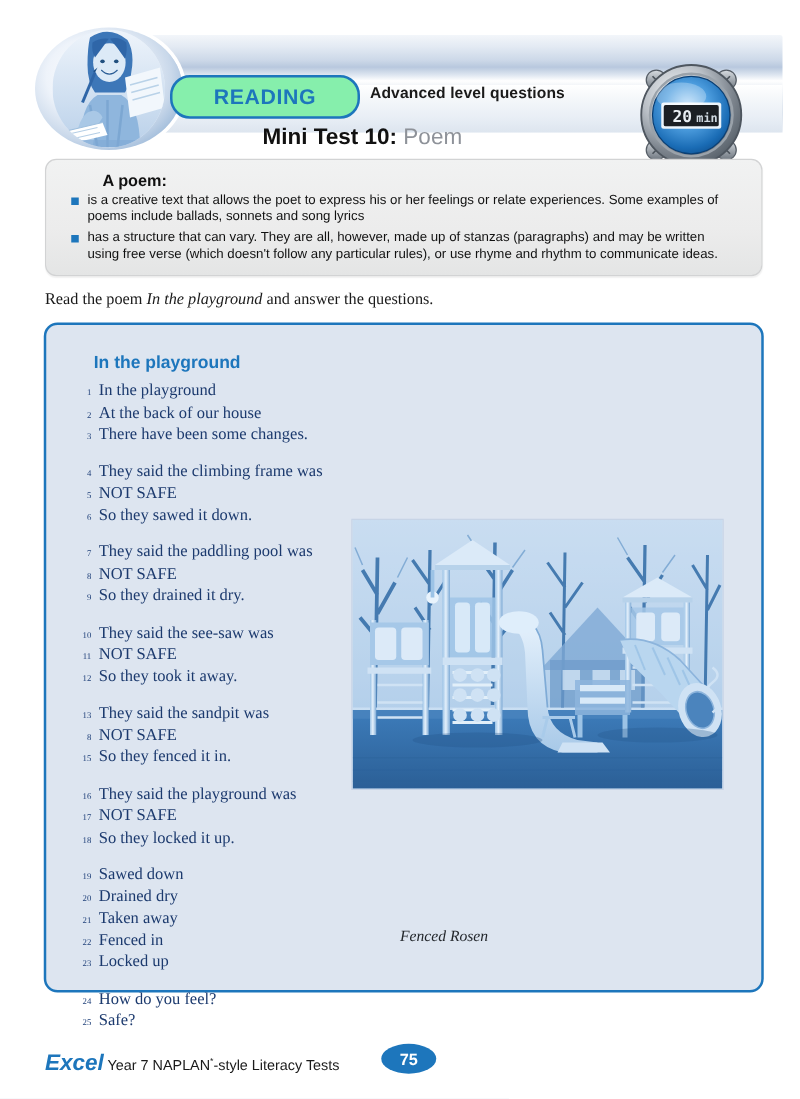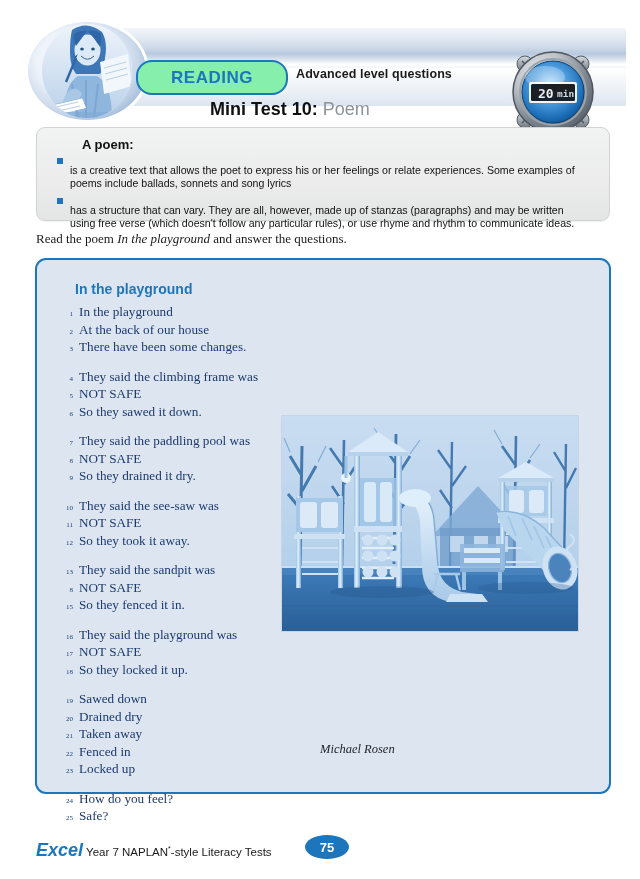--- a/index.html
+++ b/index.html
@@ -87,21 +87,21 @@
   }
   .ib-title{
     position:absolute;left:20px;top:9px;
     font-size:13px;font-weight:bold;color:#111;margin-left:25px;
   }
   .ib-list{position:absolute;left:20px;top:26px;width:534px;}
   .ib-item{display:flex;margin-bottom:3px;}
   .ib-bullet{
     width:6px;height:6px;background:#1d76bc;margin-top:4px;margin-right:7px;flex:0 0 auto;
   }
-  .ib-text{font-size:10.6px;line-height:13.4px;color:#111;margin-top:10px;}
+  .ib-text{font-size:10.6px;line-height:13.4px;color:#111;}
 
   
   .instruction{
     position:absolute;left:36px;top:231px;
     font-family:"Liberation Serif",serif;font-size:13px;color:#1a1a1a;
   }
   .instruction i{font-style:italic;}
 
   
   .poembox{
@@ -399,21 +399,21 @@
           <span class="pnum">24</span>
           <span class="ptext">How do you feel?</span>
         </div>
         <div class="pline">
           <span class="pnum">25</span>
           <span class="ptext">Safe?</span>
         </div>
       </div>
     </div>
 
-  <div class="author">Michael Rosen</div>
+  <div class="author">Fenced Rosen</div>
 
   <div class="photo">
     <svg width="296" height="215" viewBox="0 0 296 215">
       <defs>
         <linearGradient id="sky" x1="0" y1="0" x2="0" y2="1">
           <stop offset="0%" stop-color="#eaf3fc"></stop>
           <stop offset="60%" stop-color="#cfe2f4"></stop>
           <stop offset="100%" stop-color="#b9d4ee"></stop>
         </linearGradient>
         <linearGradient id="ground" x1="0" y1="0" x2="0" y2="1">

